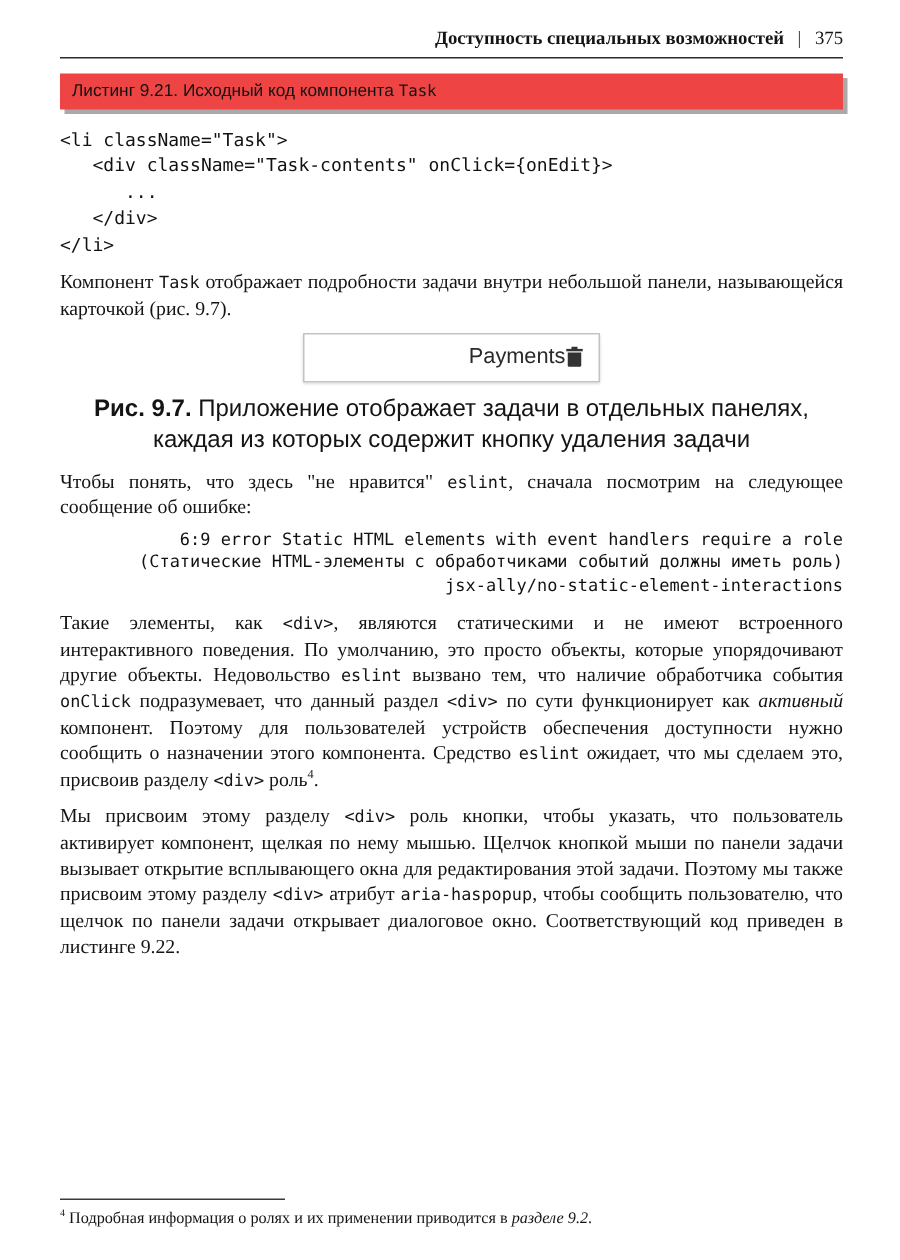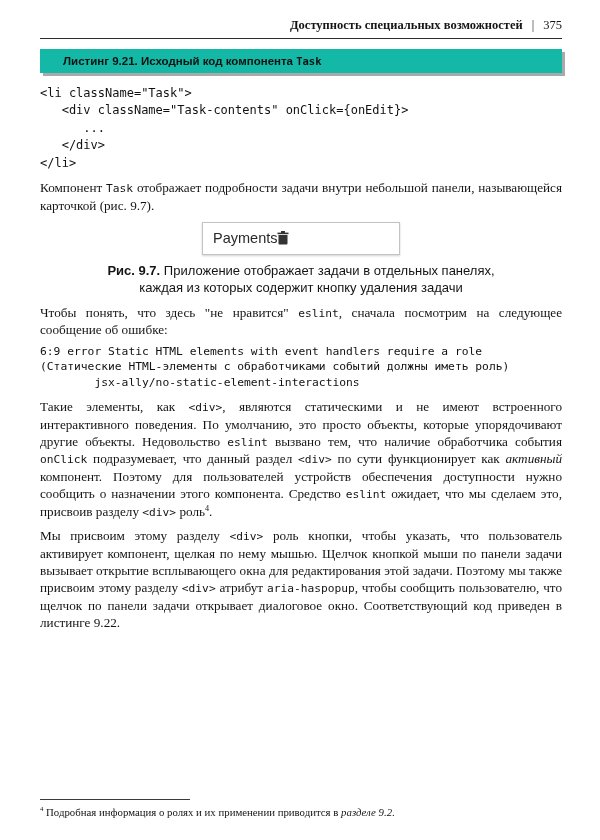--- a/index.html
+++ b/index.html
@@ -30,52 +30,52 @@
   .body-text.first { margin-top: 12px; }
 
   
   .seg-code { font-family: "DejaVu Sans Mono", monospace; font-size: 0.85em; }
   .seg-italic { font-style: italic; }
   .seg-bold { font-weight: bold; }
   .seg-sup { vertical-align: super; font-size: 0.62em; line-height: 0; }
 
   
   .listing-bar {
-    margin-top: 10px; background: #14b8a6;
+    margin-top: 10px; background: #ef4444;
     box-shadow: 3px 3px 0 #a9a9a9;
-    padding: 6px 23px; font-family: "Liberation Sans", sans-serif;
-    font-weight: bold; font-size: 11.5px; color: #111;
+    padding: 6px 8px; font-family: "Liberation Sans", sans-serif;
+    font-weight: normal; font-size: 11.5px; color: #111;
   }
   .listing-bar .seg-code { font-size: 10.5px; }
 
   
   pre.code-block {
     margin: 12px 0 4px 0; font-family: "DejaVu Sans Mono", monospace;
     font-size: 12px; line-height: 1.45; white-space: pre; color: #111;
   }
   pre.err-block {
     margin: 5px 0 3px 0; font-family: "DejaVu Sans Mono", monospace;
-    font-size: 11.3px; line-height: 1.4; white-space: pre; color: #111;
+    font-size: 11.3px; line-height: 1.4; white-space: pre; color: #111; text-align: right;
   }
 
   
   .figure-wrap { margin: 8px 0 6px 0; text-align: center; }
   .task-card {
     display: inline-block; width: 198px; background: #fff;
     border: 1px solid #c3c3c3; box-shadow: 0 1px 2px rgba(0,0,0,0.18);
     text-align: left; padding: 7px 10px 8px 10px;
     font-family: "Liberation Sans", sans-serif;
   }
-  .task-row { display: flex; justify-content: flex-start; align-items: center; }
+  .task-row { display: flex; justify-content: flex-end; align-items: center; }
   .task-title { font-size: 14.5px; color: #2a2a2a; }
   .task-sub { font-size: 10.5px; color: #5a5a5a; margin-top: 4px; }
   .trash-wrap { display: inline-flex; align-items: center; }
   .fig-caption {
     margin-top: 7px; font-family: "Liberation Sans", sans-serif;
-    font-size: 13px; line-height: 1.35; white-space: pre-line; color: #141414;
+    font-size: 16px; line-height: 1.35; white-space: pre-line; color: #141414;
   }
 
   
   .footnote-area { position: absolute; left: 40px; right: 38px; bottom: 13px; }
   .footnote-rule { width: 150px; border-top: 1px solid #3a3a3a; margin-bottom: 5px; }
   .footnote-text { font-size: 10.8px; line-height: 1.3; }
 </style>
 </head>
 <body>
 

